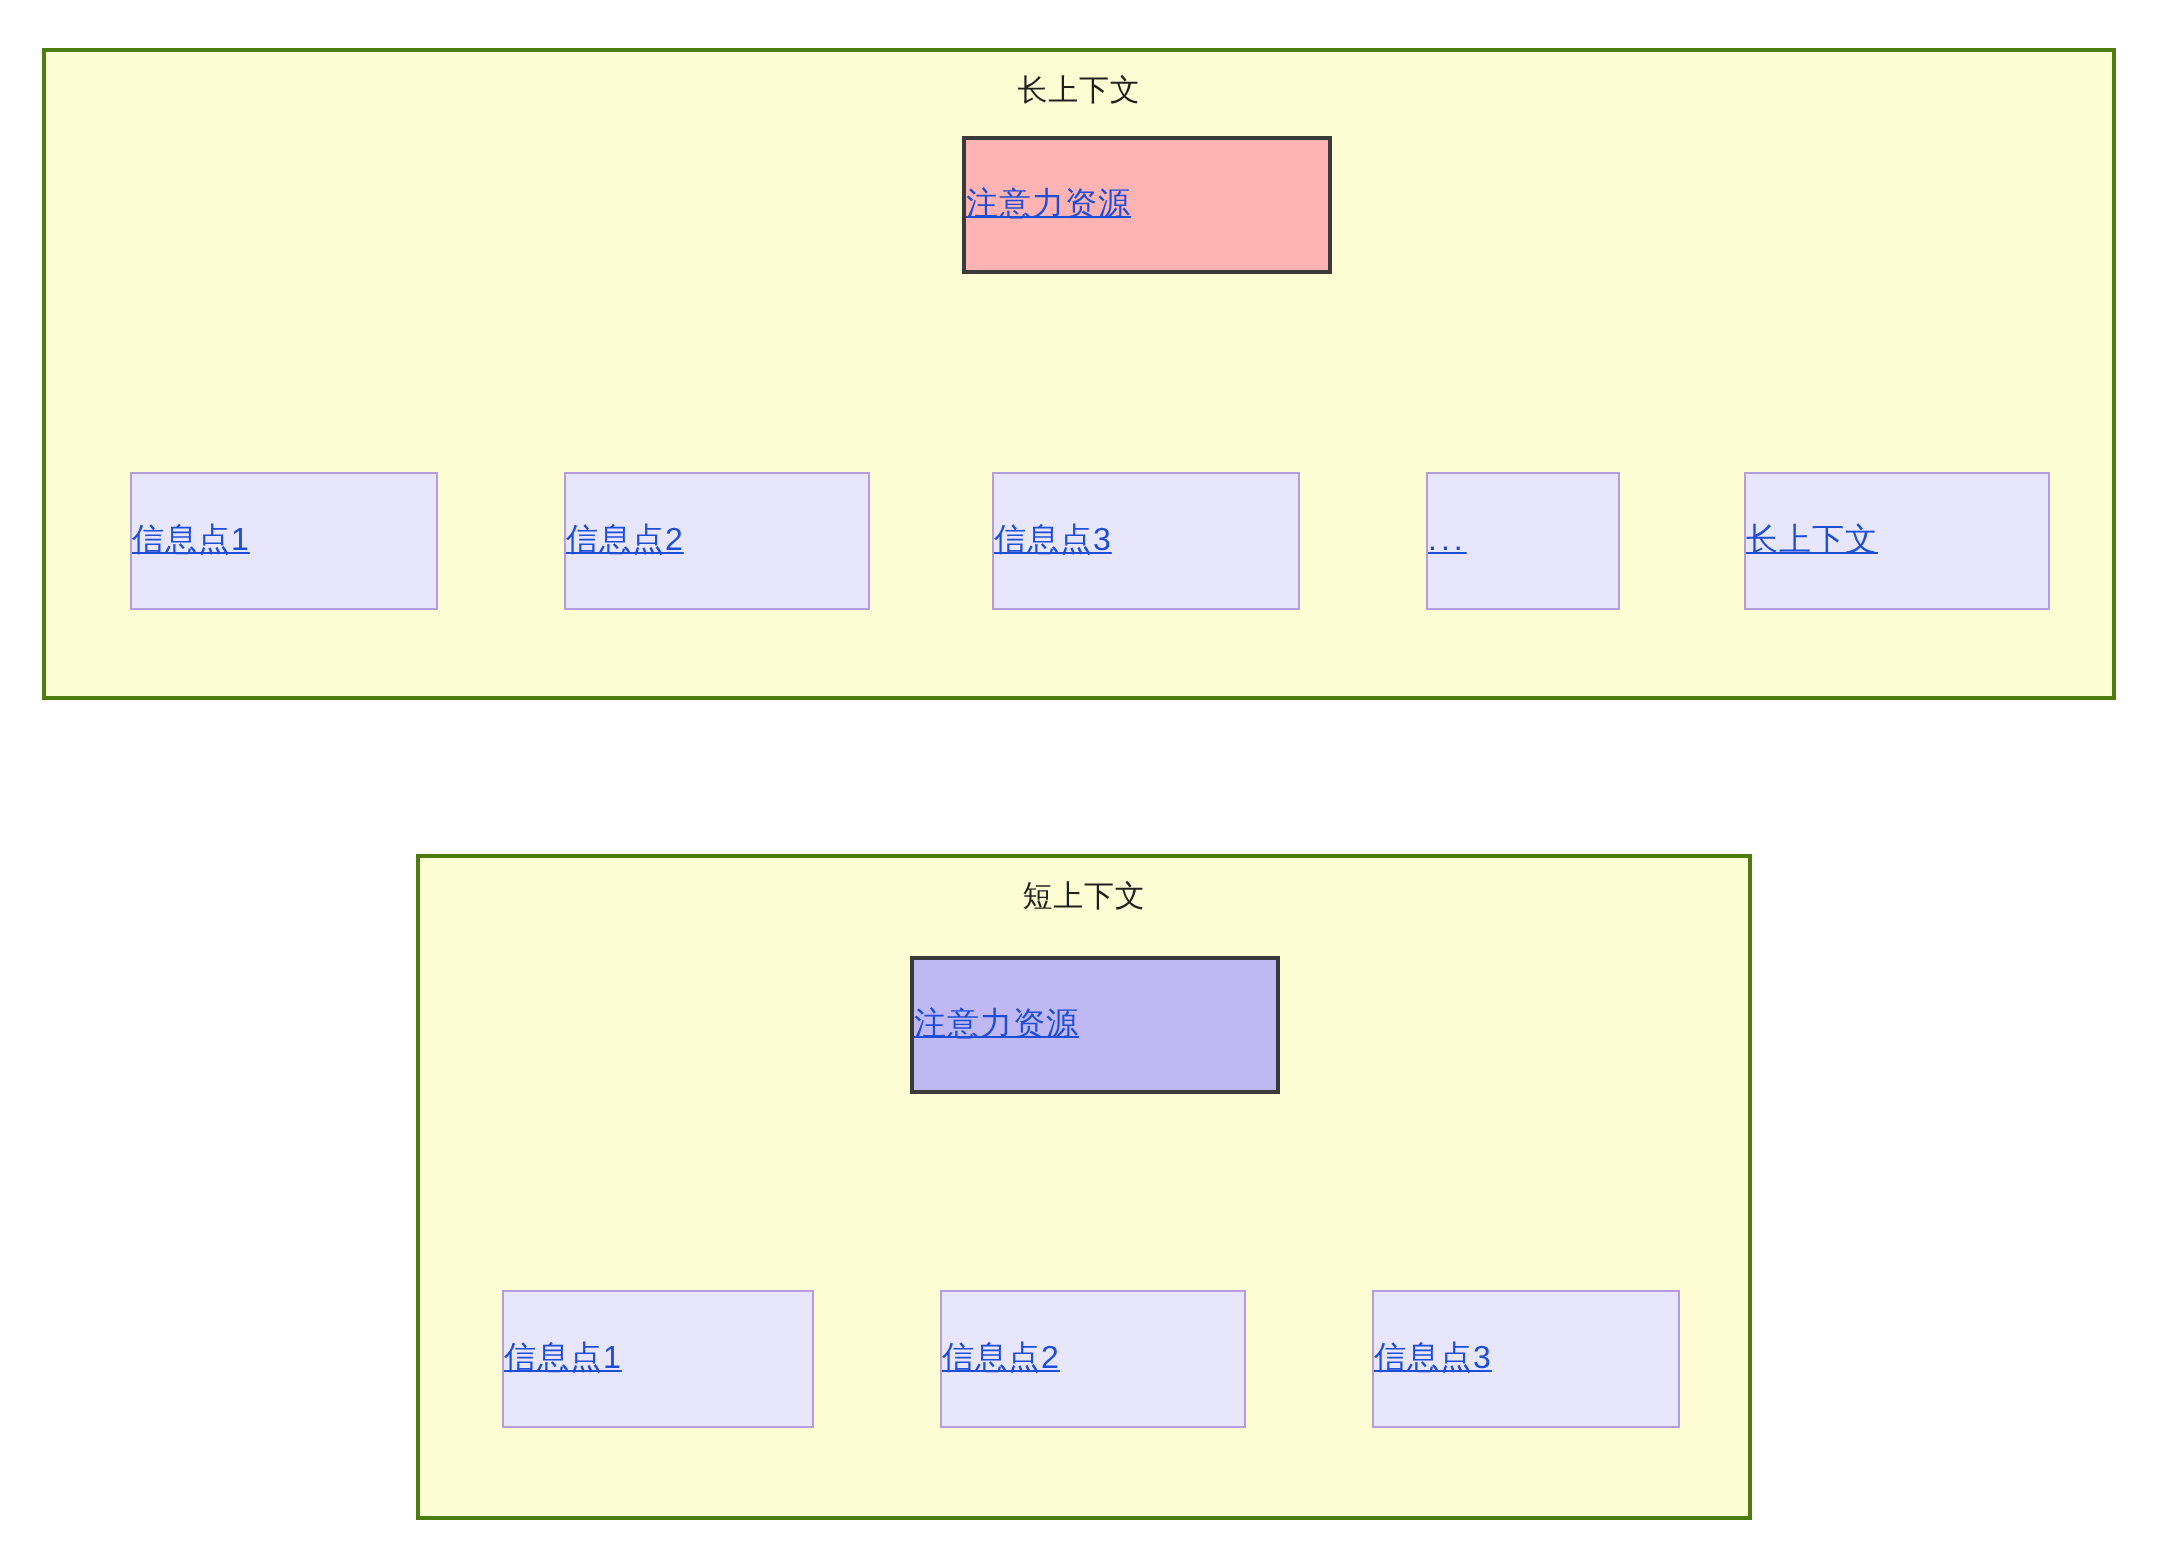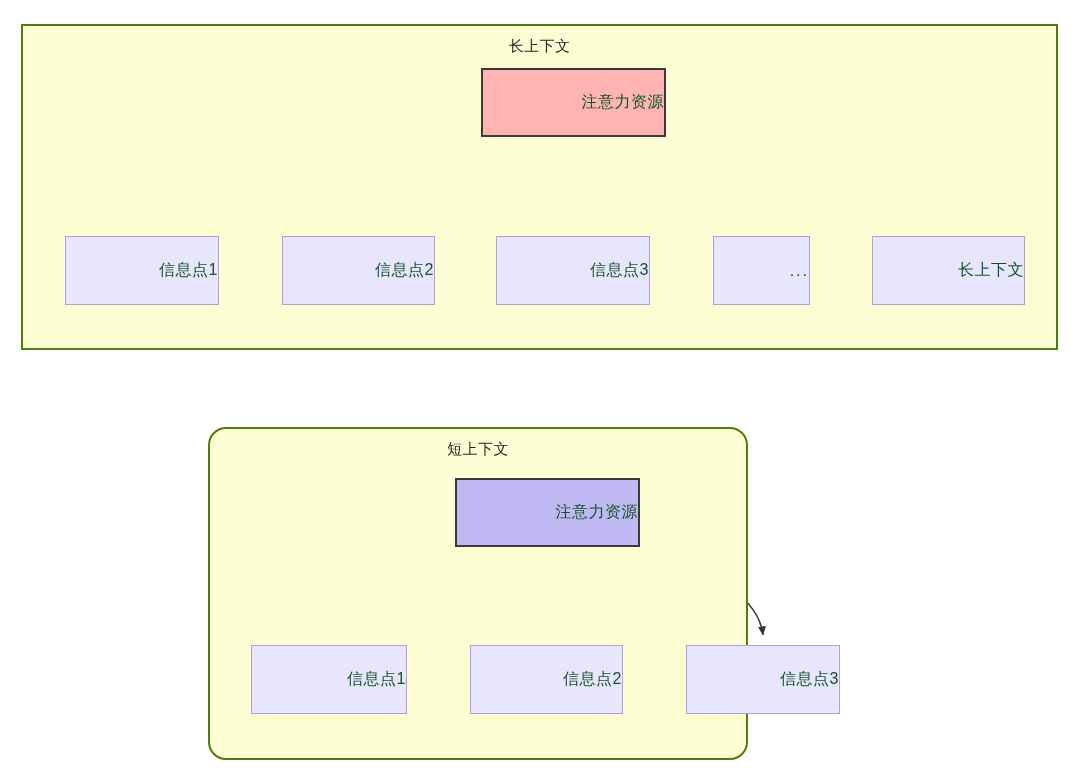--- a/index.html
+++ b/index.html
@@ -28,44 +28,44 @@
   }
   #group-long {
     left: 21px;
     top: 24px;
     width: 1037px;
     height: 326px;
   }
   #group-short {
     left: 208px;
     top: 427px;
-    width: 540px;
+    width: 668px;
     height: 333px;
-    border-radius: 18px;
   }
   .group-title {
     position: absolute;
     top: 10px;
     left: 0;
     width: 100%;
     text-align: center;
     font-size: 15px;
     color: #1f1f1f;
     line-height: 20px;
     letter-spacing: 0.4px;
   }
   .node {
     position: absolute;
     box-sizing: border-box;
     display: flex;
     align-items: center;
-    justify-content: flex-end;
+    justify-content: flex-start;
     font-size: 16px;
-    color: #14532d;
+    color: #1d4ed8;
     letter-spacing: 0.5px;
+    text-decoration: underline;
   }
   .node-hub {
     background: #ffb3b3;
     border: 2px solid #3a3a3a;
   }
   .node-hub-short {
     background: #bfb8f2;
     border: 2px solid #3a3a3a;
   }
   .node-leaf {

